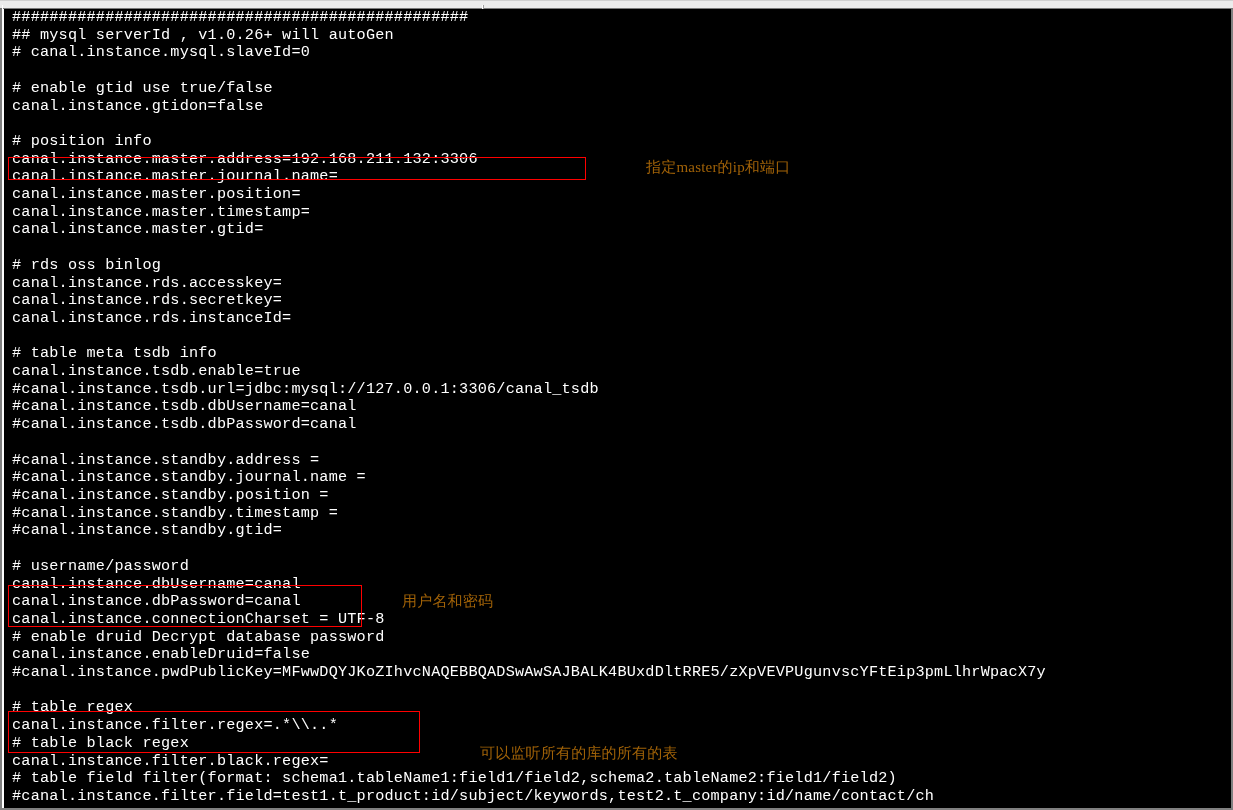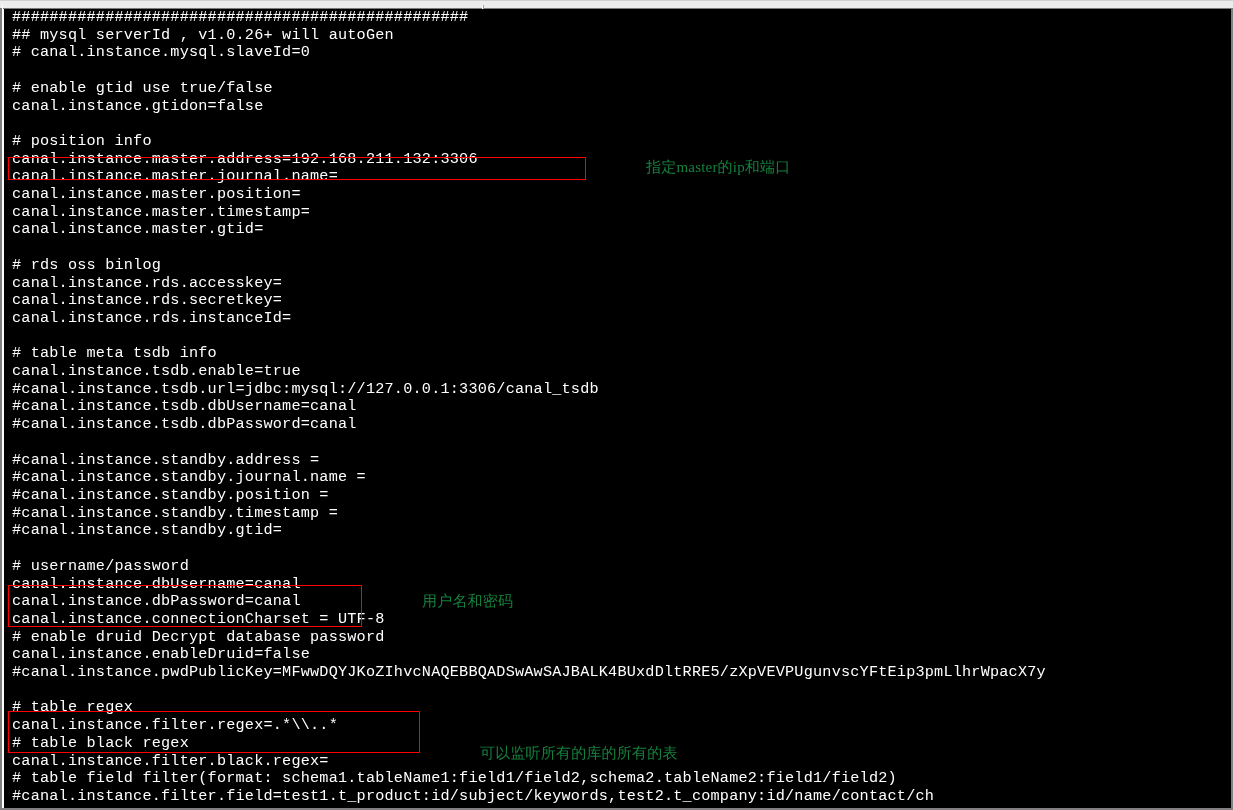--- a/index.html
+++ b/index.html
@@ -64,21 +64,21 @@
     right: 0;
   }
   .box {
     position: absolute;
     border: 1px solid #ff0000;
     box-sizing: border-box;
     pointer-events: none;
   }
   .anno {
     position: absolute;
-    color: #15803d;
+    color: #a16207;
     font-family: "SimSun", "NSimSun", serif;
     font-size: 15px;
     white-space: nowrap;
   }
 </style>
 </head>
 <body>
 
 <div class="topbar">
   <div class="tab-bottom-line"></div>
@@ -128,17 +128,17 @@
 canal.instance.filter.regex=.*\\..*
 # table black regex
 canal.instance.filter.black.regex=
 # table field filter(format: schema1.tableName1:field1/field2,schema2.tableName2:field1/field2)
 #canal.instance.filter.field=test1.t_product:id/subject/keywords,test2.t_company:id/name/contact/ch</div>
 
   <div class="box" style="left:4px; top:148px; width:578px; height:23px;"></div>
   <div class="anno" style="left:642px; top:150px;">指定master的ip和端口</div>
 
   <div class="box" style="left:4px; top:576px; width:354px; height:42px;"></div>
-  <div class="anno" style="left:398px; top:584px;margin-left:20px;">用户名和密码</div>
+  <div class="anno" style="left:398px; top:584px;">用户名和密码</div>
 
   <div class="box" style="left:4px; top:702px; width:412px; height:42px;"></div>
   <div class="anno" style="left:476px; top:736px;">可以监听所有的库的所有的表</div>
 </div>
 
 </body></html>

